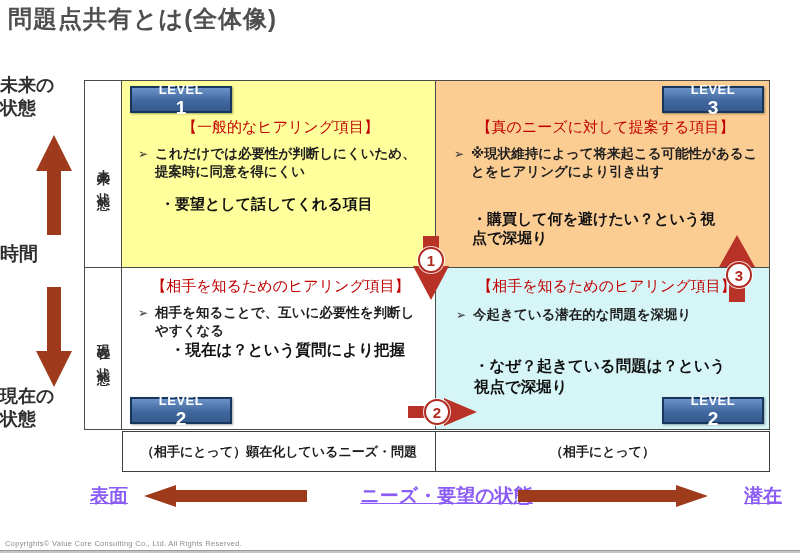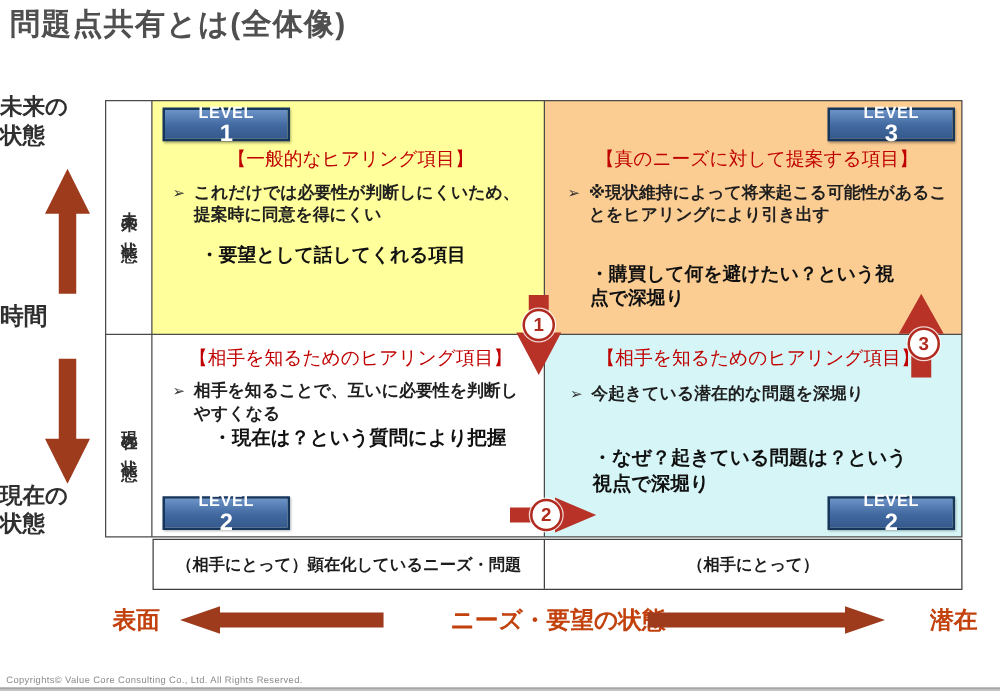--- a/index.html
+++ b/index.html
@@ -68,21 +68,21 @@
   
   .bottom-labels { position:absolute; left:122px; top:431px; width:648px; height:41px;
                    display:flex; background:#ffffff; border:1px solid #3f3f3f; }
   .bl-cell { display:flex; flex-direction:row; align-items:center; justify-content:center;
              font-size:13px; font-weight:600; color:#1d1d1d; line-height:1.5; }
   .bl-left { width:313px; border-right:1px solid #3f3f3f; }
   .bl-right{ flex:1; }
   .hl-red { color:#C00000; font-weight:bold; text-decoration:underline; }
 
   
-  .n-label { position:absolute; top:483px; text-align:center; font-size:19px; font-weight:bold; color:#c2410c; }
+  .n-label { position:absolute; top:483px; text-align:center; font-size:19px; font-weight:bold; color:#8b5cf6;text-decoration:underline; }
   .n-surface { left:78px;  width:62px; }
   .n-title   { left:318px; width:238px;padding-left:19px; }
   .n-latent  { left:732px; width:62px; }
   .n-arrow { position:absolute; top:483px; }
   .n-arrow-left  { left:142px; }
   .n-arrow-right { left:518px; }
 
   .copyright { position:absolute; left:5px; top:539px; font-size:7.5px; color:#8a8a8a; letter-spacing:.3px; }
   .bottom-edge { position:absolute; left:0; bottom:0; width:100%; height:3px;
                  background:#c4c4c4; border-top:1px solid #9a9a9a; }

